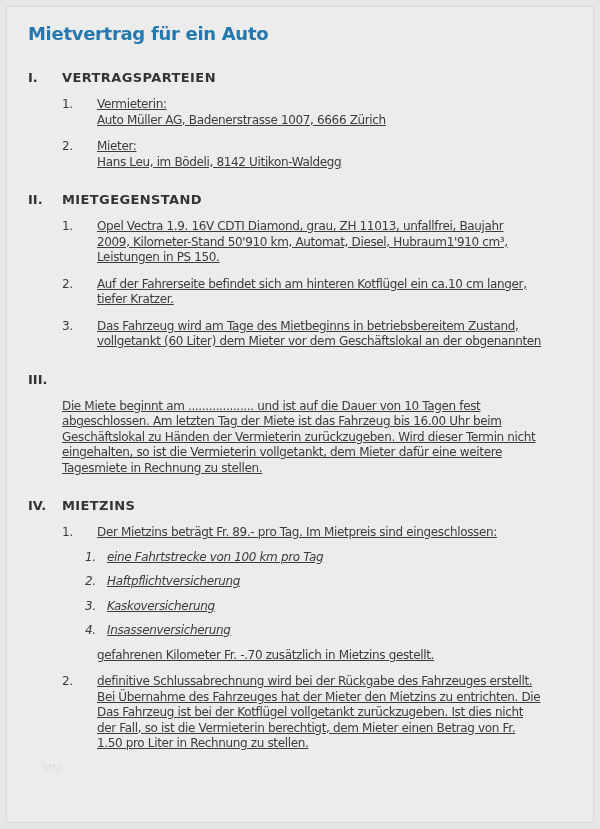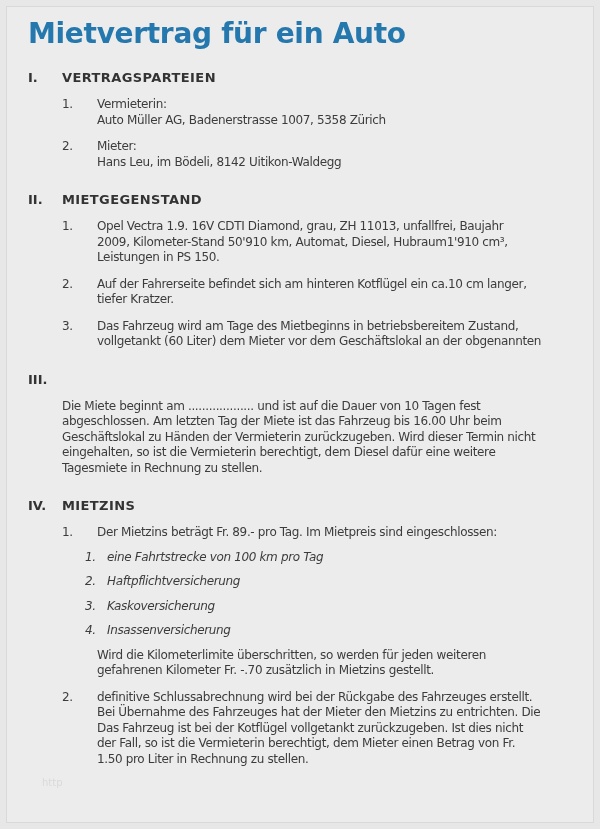--- a/index.html
+++ b/index.html
@@ -13,36 +13,36 @@
   }
   .frame {
     position:absolute; left:6px; top:6px; right:6px; bottom:6px;
     border:1px solid #d9d9d9;
     background:#ececec;
     overflow:hidden;
   }
   .content { padding:0 0 0 14px; }
   .doc-title {
     margin:13px 0 12px 7px;
-    font-size:28px; line-height:28px;
+    font-size:18px; line-height:28px;
     font-weight:bold;
     color:#2478ad;
     letter-spacing:-0.3px;
     white-space:nowrap;
   }
   .section { margin-top:21px; }
   .sec-head { display:flex; font-size:13px; line-height:17px; font-weight:bold; color:#333; margin-left:7px; }
   .sec-num { width:34px; flex-shrink:0; }
   .sec-title { letter-spacing:0.4px; white-space:nowrap; }
   .body-text, .item, .para, .subitem, .note, .line { font-size:12px; line-height:15.5px; letter-spacing:-0.35px; }
   .item { display:flex; margin:11px 0 0 41px; }
   .item:first-of-type { margin-top:14px; }
   .item-num { width:35px; flex-shrink:0; }
   .item-body { min-width:0; }
-  .line { white-space:nowrap; }
+  .line { white-space:nowrap;text-decoration:underline; }
   .para { margin:11px 0 0 41px; }
   .subitem { display:flex; margin:9px 0 0 64px; font-style:italic; }
   .subitem-num { width:22px; flex-shrink:0; }
   .note { margin:9px 0 0 76px; }
   .watermark {
     margin:10px 0 0 21px;
     font-size:10px; color:#dadada; letter-spacing:0;
   }
 </style>
 </head>
@@ -55,21 +55,21 @@
 
     <div class="section">
       <div class="sec-head">
         <span class="sec-num">I.</span>
         <span class="sec-title">VERTRAGSPARTEIEN</span>
       </div>
       <div class="item">
         <span class="item-num">1.</span>
         <div class="item-body">
           <div class="line">Vermieterin:</div>
-          <div class="line">Auto Müller AG, Badenerstrasse 1007, 5358 Zürich</div>
+          <div class="line">Auto Müller AG, Badenerstrasse 1007, 6666 Zürich</div>
         </div>
       </div>
       <div class="item">
         <span class="item-num">2.</span>
         <div class="item-body">
           <div class="line">Mieter:</div>
           <div class="line">Hans Leu, im Bödeli, 8142 Uitikon-Waldegg</div>
         </div>
       </div>
     </div>
@@ -104,21 +104,21 @@
     </div>
 
     <div class="section">
       <div class="sec-head">
         <span class="sec-num">III.</span>
       </div>
       <div class="para">
         <div class="line">Die Miete beginnt am ................... und ist auf die Dauer von 10 Tagen fest</div>
         <div class="line">abgeschlossen. Am letzten Tag der Miete ist das Fahrzeug bis 16.00 Uhr beim</div>
         <div class="line">Geschäftslokal zu Händen der Vermieterin zurückzugeben. Wird dieser Termin nicht</div>
-        <div class="line">eingehalten, so ist die Vermieterin berechtigt, dem Diesel dafür eine weitere</div>
+        <div class="line">eingehalten, so ist die Vermieterin vollgetankt, dem Mieter dafür eine weitere</div>
         <div class="line">Tagesmiete in Rechnung zu stellen.</div>
       </div>
     </div>
 
     <div class="section">
       <div class="sec-head">
         <span class="sec-num">IV.</span>
         <span class="sec-title">MIETZINS</span>
       </div>
       <div class="item">
@@ -137,21 +137,20 @@
       </div>
       <div class="subitem">
         <span class="subitem-num">3.</span>
         <span class="line">Kaskoversicherung</span>
       </div>
       <div class="subitem">
         <span class="subitem-num">4.</span>
         <span class="line">Insassenversicherung</span>
       </div>
       <div class="note">
-        <div class="line">Wird die Kilometerlimite überschritten, so werden für jeden weiteren</div>
         <div class="line">gefahrenen Kilometer Fr. -.70 zusätzlich in Mietzins gestellt.</div>
       </div>
       <div class="item">
         <span class="item-num">2.</span>
         <div class="item-body">
           <div class="line">definitive Schlussabrechnung wird bei der Rückgabe des Fahrzeuges erstellt.</div>
           <div class="line">Bei Übernahme des Fahrzeuges hat der Mieter den Mietzins zu entrichten. Die</div>
           <div class="line">Das Fahrzeug ist bei der Kotflügel vollgetankt zurückzugeben. Ist dies nicht</div>
           <div class="line">der Fall, so ist die Vermieterin berechtigt, dem Mieter einen Betrag von Fr.</div>
           <div class="line">1.50 pro Liter in Rechnung zu stellen.</div>

